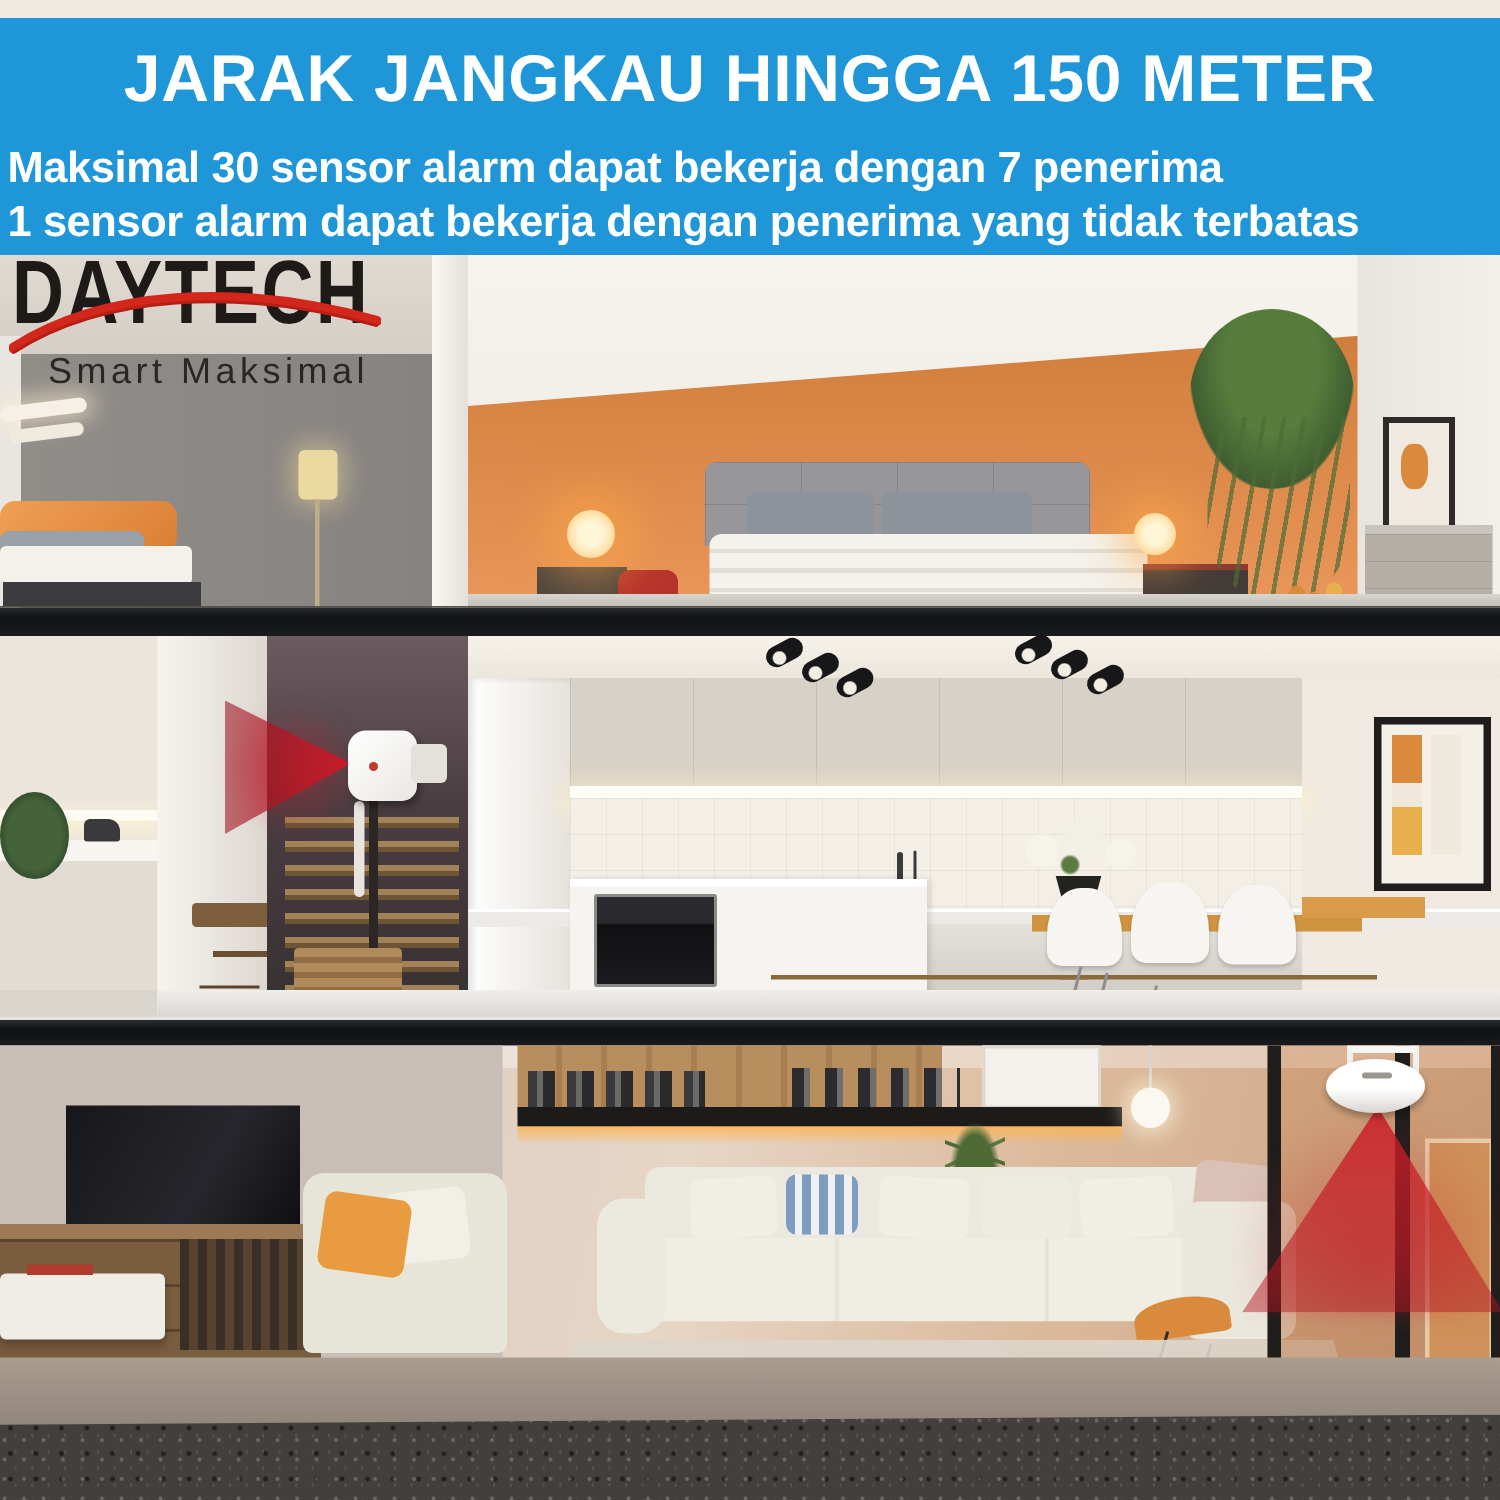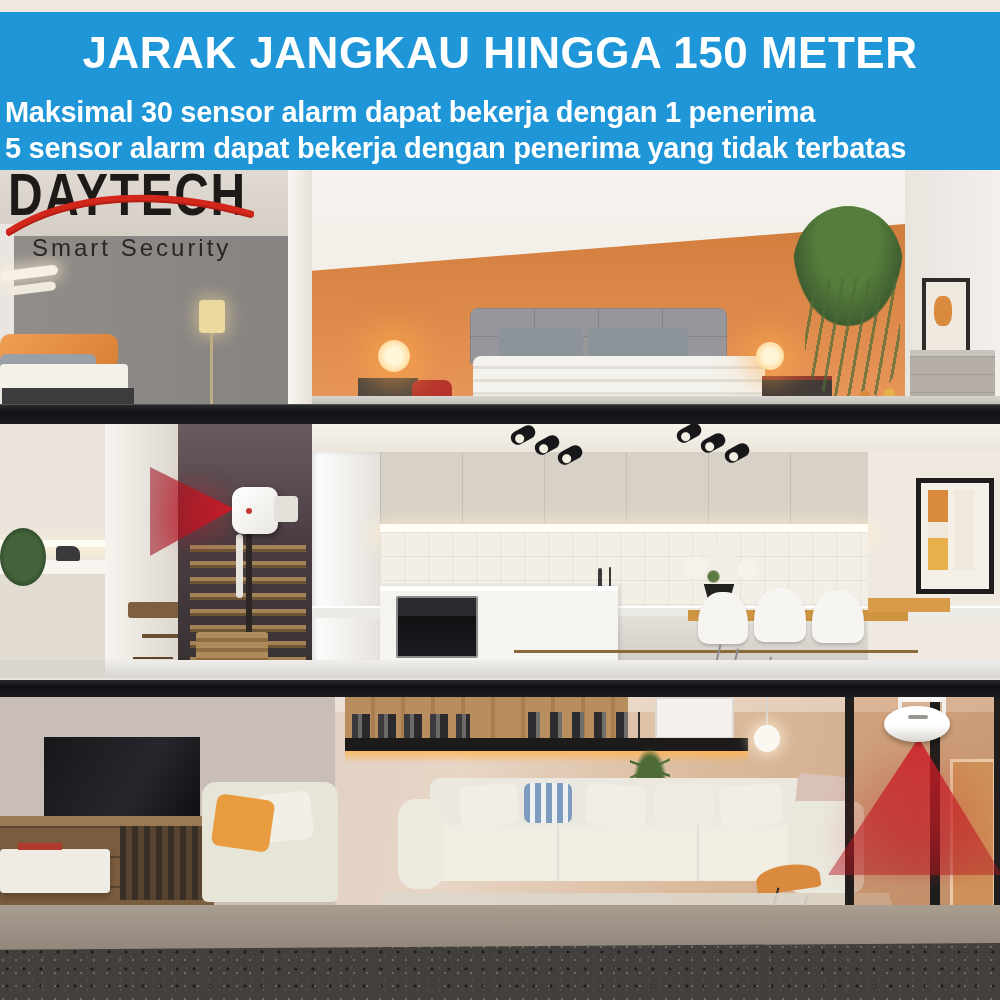--- a/index.html
+++ b/index.html
@@ -197,22 +197,22 @@
     <span class="a" style="left:884px;top:9px;width:66px;height:36px;border-radius:50%;background:linear-gradient(180deg,#ffffff 0 55%,#d8d5d0);box-shadow:0 3px 5px rgba(0,0,0,.3);"></span>
     <span class="a" style="left:908px;top:18px;width:20px;height:4px;background:#9a978f;border-radius:2px;"></span>
   </div>
 
   <div class="a logo">
     <span class="a brand">DAYTECH</span>
     <svg class="a swoosh" width="248" height="52" viewBox="0 0 248 52">
       <path d="M3 46 C 62 8, 152 2, 245 28" fill="none" stroke="#d3271c" stroke-width="7" stroke-linecap="round"></path>
       <path d="M3 46 C 62 8, 152 2, 245 28" fill="none" stroke="#b51f15" stroke-width="2" stroke-linecap="round" transform="translate(0,3)"></path>
     </svg>
-    <span class="a tagline">Smart Security</span>
+    <span class="a tagline">Smart Maksimal</span>
   </div>
 
   <div class="a banner">
     <span class="a title">JARAK JANGKAU HINGGA 150 METER</span>
-    <span class="a sub1">Maksimal 30 sensor alarm dapat bekerja dengan 1 penerima</span>
-    <span class="a sub2">5 sensor alarm dapat bekerja dengan penerima yang tidak terbatas</span>
+    <span class="a sub1">Maksimal 30 sensor alarm dapat bekerja dengan 7 penerima</span>
+    <span class="a sub2">1 sensor alarm dapat bekerja dengan penerima yang tidak terbatas</span>
   </div>
 
 </div>
 
 </body></html>

